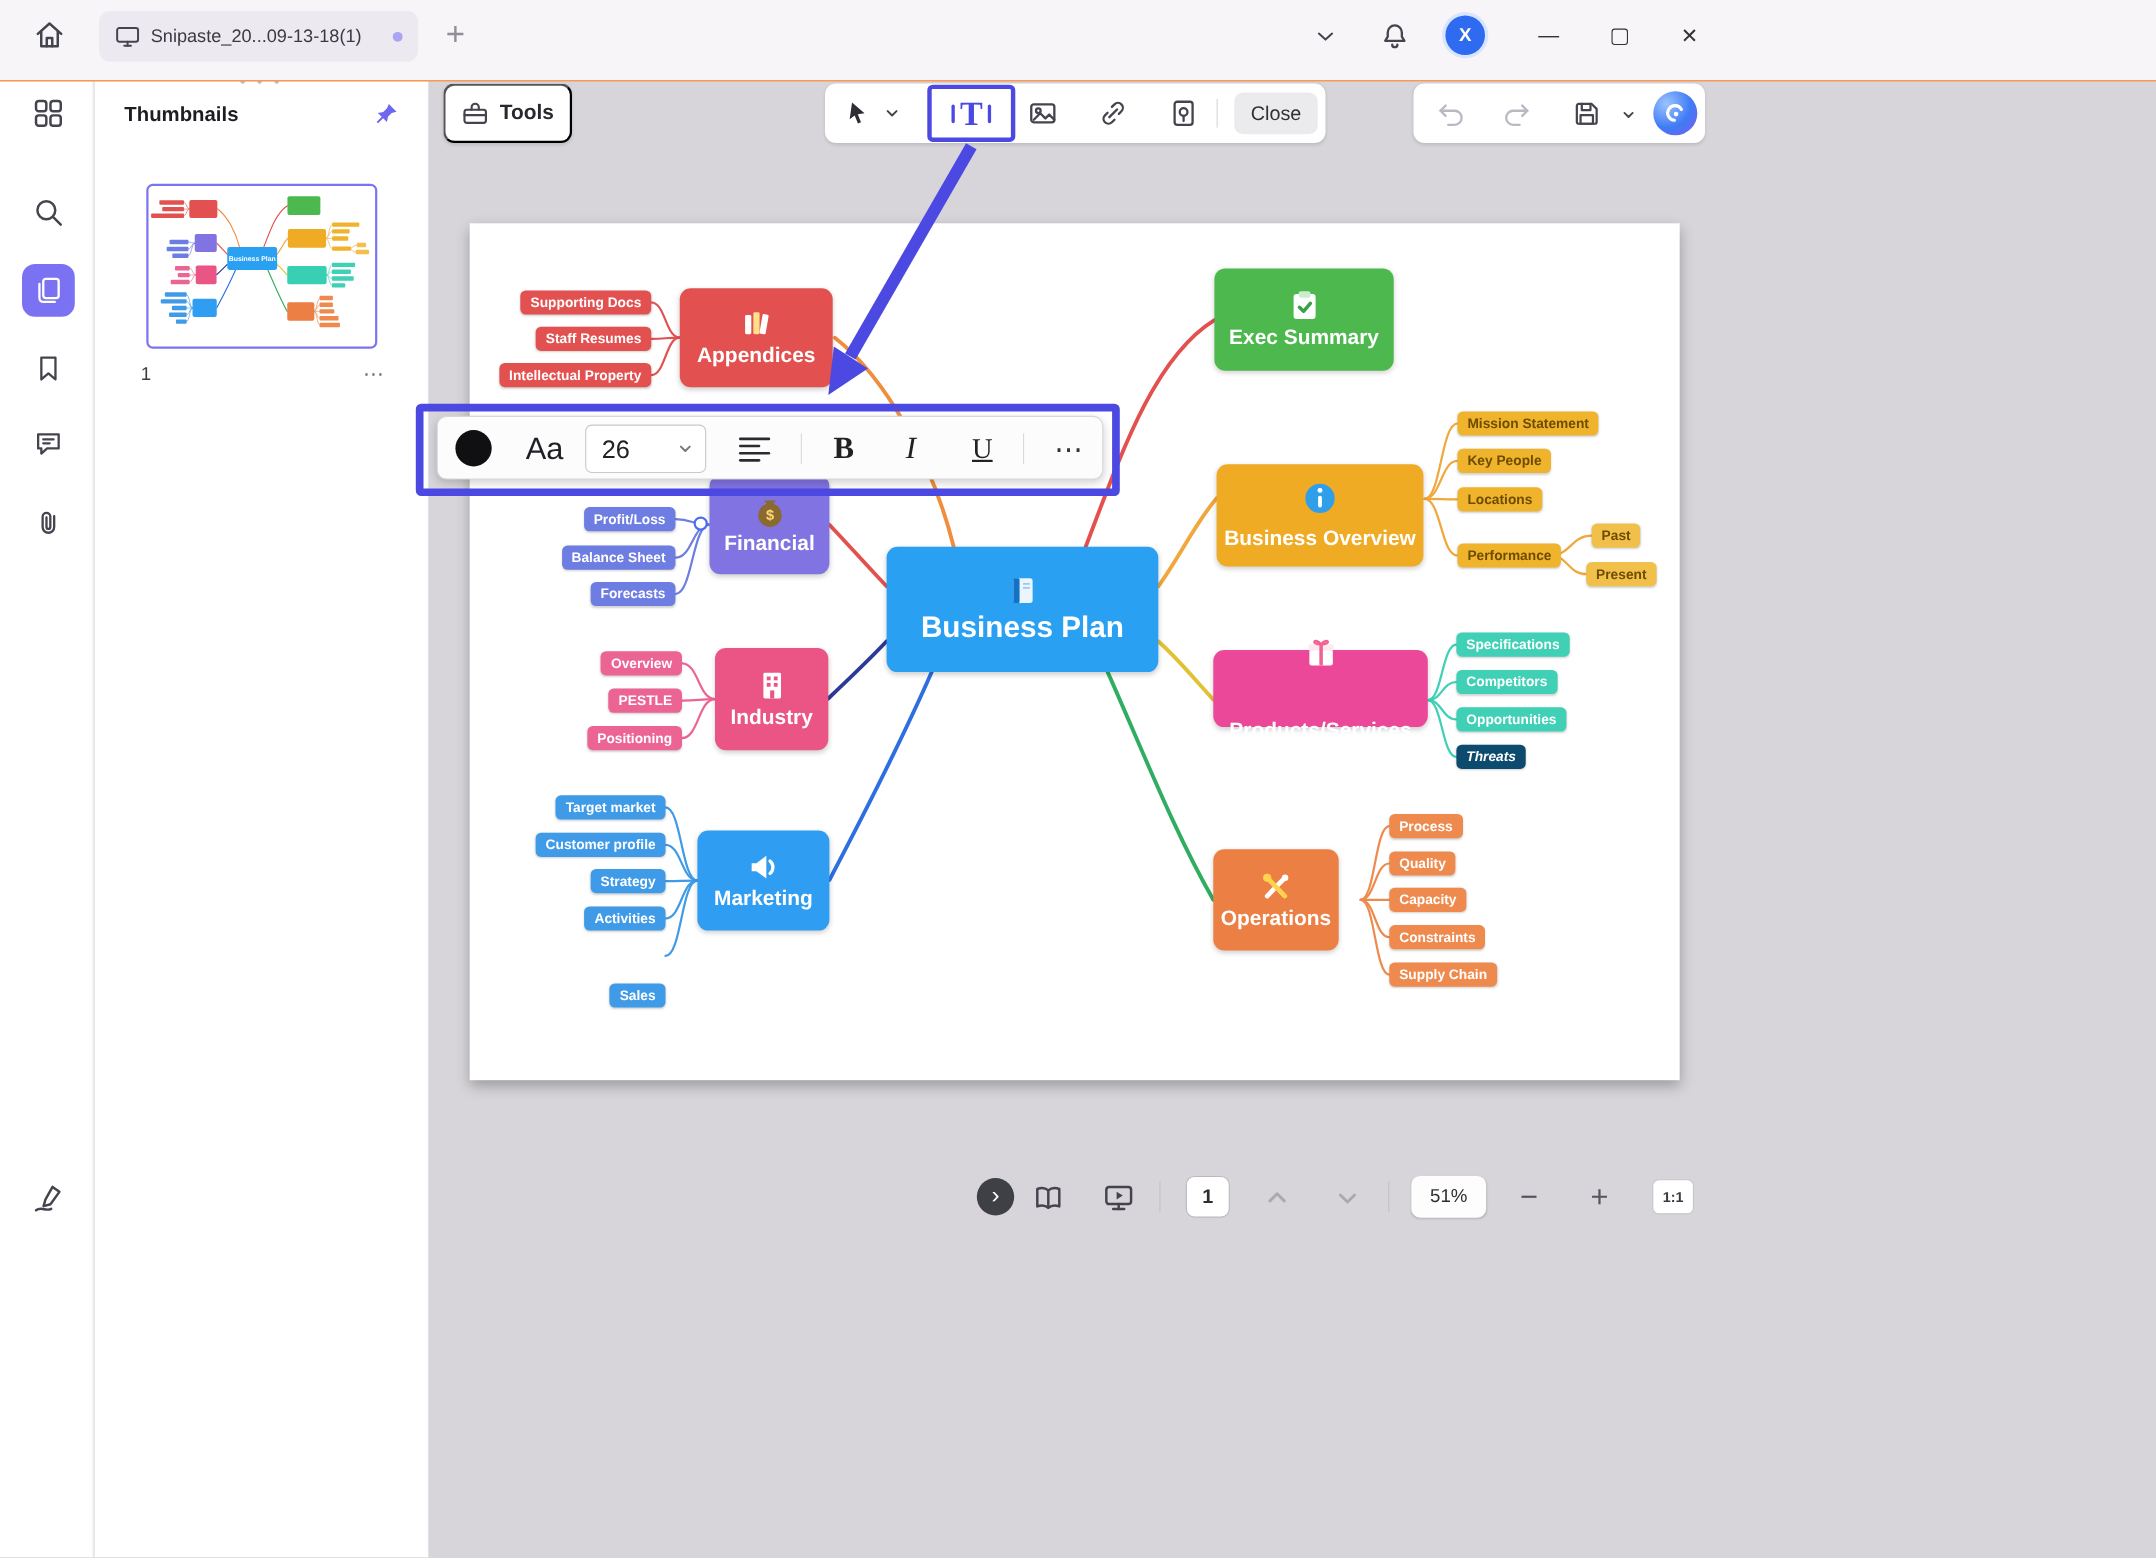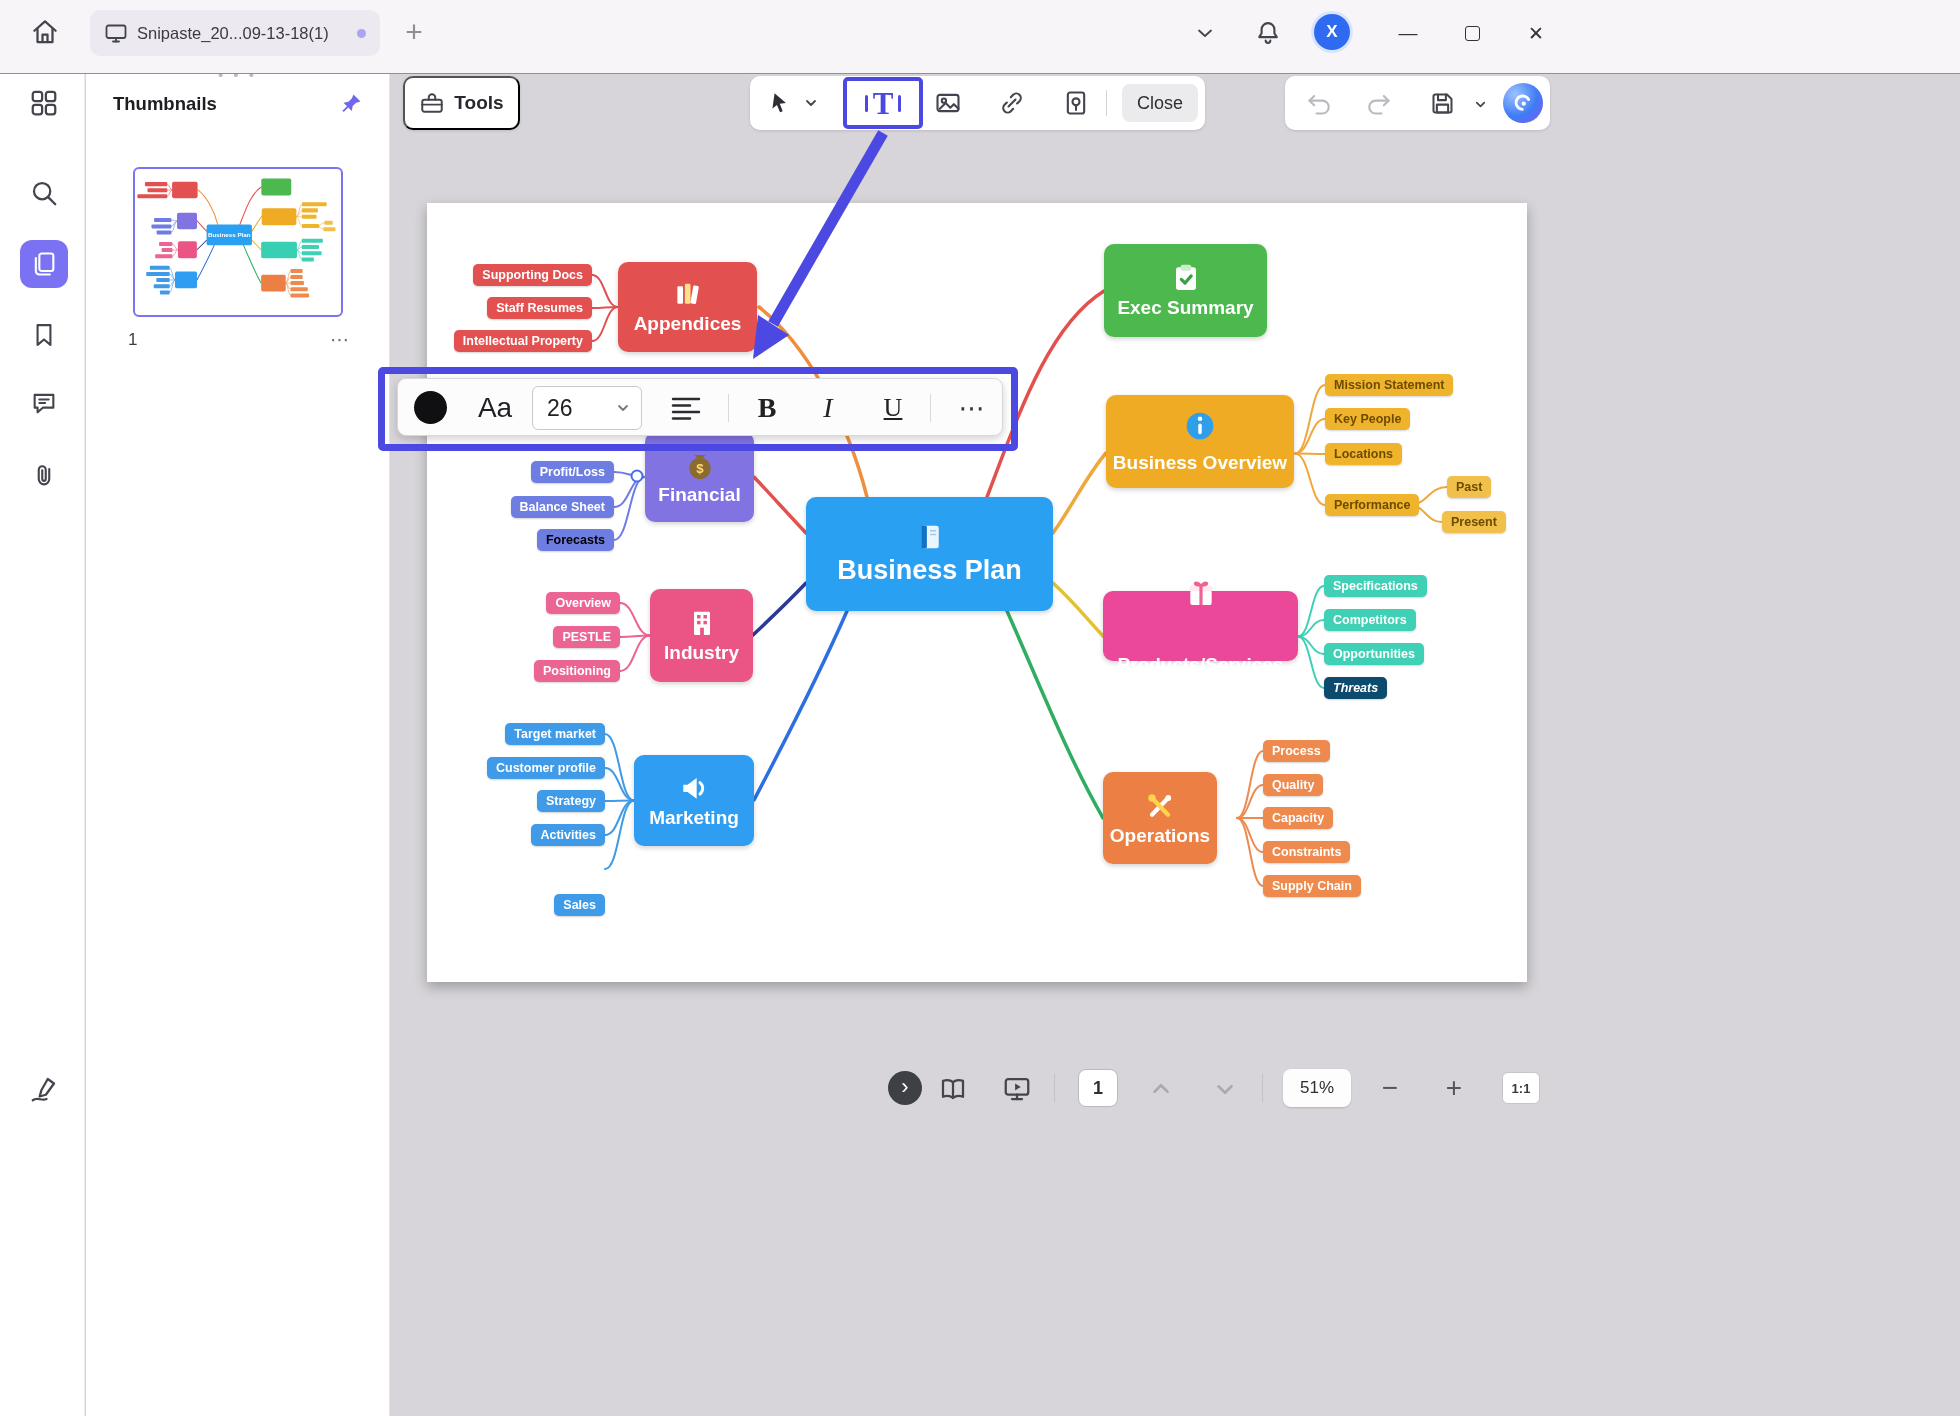--- a/index.html
+++ b/index.html
@@ -492,21 +492,21 @@
       <div class="mm-box" style="left: 677px; top: 41px; width: 163px; height: 93px; background: rgb(76, 184, 78);">
         <span class="mm-ic">
           <svg width="36" height="32" viewBox="0 0 24 24">
             <rect x="4.5" y="4" width="15" height="17" rx="2" fill="#fff"></rect>
             <rect x="8" y="2" width="8" height="4.5" rx="1.5" fill="#cdeccd"></rect>
             <path d="M8.5 13 l2.8 2.8 l4.6 -5.4" stroke="#3aa045" stroke-width="2.4" fill="none" stroke-linecap="round" stroke-linejoin="round"></path>
           </svg>
         </span>
         <span class="mm-label">Exec Summary</span>
       </div>
-      <div class="mm-box" style="left: 679px; top: 192px; width: 188px; height: 93px; background: rgb(240, 171, 37); gap: 10px;">
+      <div class="mm-box" style="left: 679px; top: 219px; width: 188px; height: 93px; background: rgb(240, 171, 37); gap: 10px;">
         <span class="mm-ic">
           <svg width="34" height="32" viewBox="0 0 24 24">
             <circle cx="12" cy="12" r="10" fill="#2e9fe8"></circle>
             <rect x="10.7" y="10.2" width="2.6" height="8" rx="1.3" fill="#fff"></rect>
             <circle cx="12" cy="6.6" r="1.7" fill="#fff"></circle>
           </svg>
         </span>
         <span class="mm-label">Business Overview</span>
       </div>
       <div class="mm-pill" style="top: 171px; background: rgb(240, 180, 44); color: rgb(109, 76, 0); left: 898px;">Mission Statement</div>
@@ -520,21 +520,21 @@
           <svg width="34" height="32" viewBox="0 0 24 24">
             <path d="M8 4.5 h8 l-2.5 3.2 h-3 Z" fill="#8a6a2f"></path>
             <circle cx="12" cy="14.5" r="8" fill="#8a6a2f"></circle>
             <text x="12" y="18" font-size="10" font-weight="bold" fill="#ffd978" text-anchor="middle" font-family="Liberation Sans,sans-serif">$</text>
           </svg>
         </span>
         <span class="mm-label">Financial</span>
       </div>
       <div class="mm-pill" style="top: 258px; background: rgb(109, 125, 226); color: rgb(255, 255, 255); right: 913px;">Profit/Loss</div>
       <div class="mm-pill" style="top: 293px; background: rgb(109, 125, 226); color: rgb(255, 255, 255); right: 913px;">Balance Sheet</div>
-      <div class="mm-pill" style="top: 326px; background: rgb(109, 125, 226); color: #000000; right: 913px;">Forecasts</div>
+      <div class="mm-pill" style="top: 326px; background: rgb(109, 125, 226); color: #ffffff; right: 913px;">Forecasts</div>
       <div class="mm-box" style="left: 223px; top: 386px; width: 103px; height: 93px; background: rgb(234, 85, 134);">
         <span class="mm-ic">
           <svg width="34" height="32" viewBox="0 0 24 24">
             <rect x="6" y="3.5" width="12" height="17.5" rx="1" fill="#fff"></rect>
             <rect x="8.3" y="6" width="2.6" height="2.6" fill="#ea5586"></rect>
             <rect x="13.1" y="6" width="2.6" height="2.6" fill="#ea5586"></rect>
             <rect x="8.3" y="10.4" width="2.6" height="2.6" fill="#ea5586"></rect>
             <rect x="13.1" y="10.4" width="2.6" height="2.6" fill="#ea5586"></rect>
             <rect x="10.6" y="15.5" width="2.8" height="5.5" fill="#ea5586"></rect>
           </svg>

